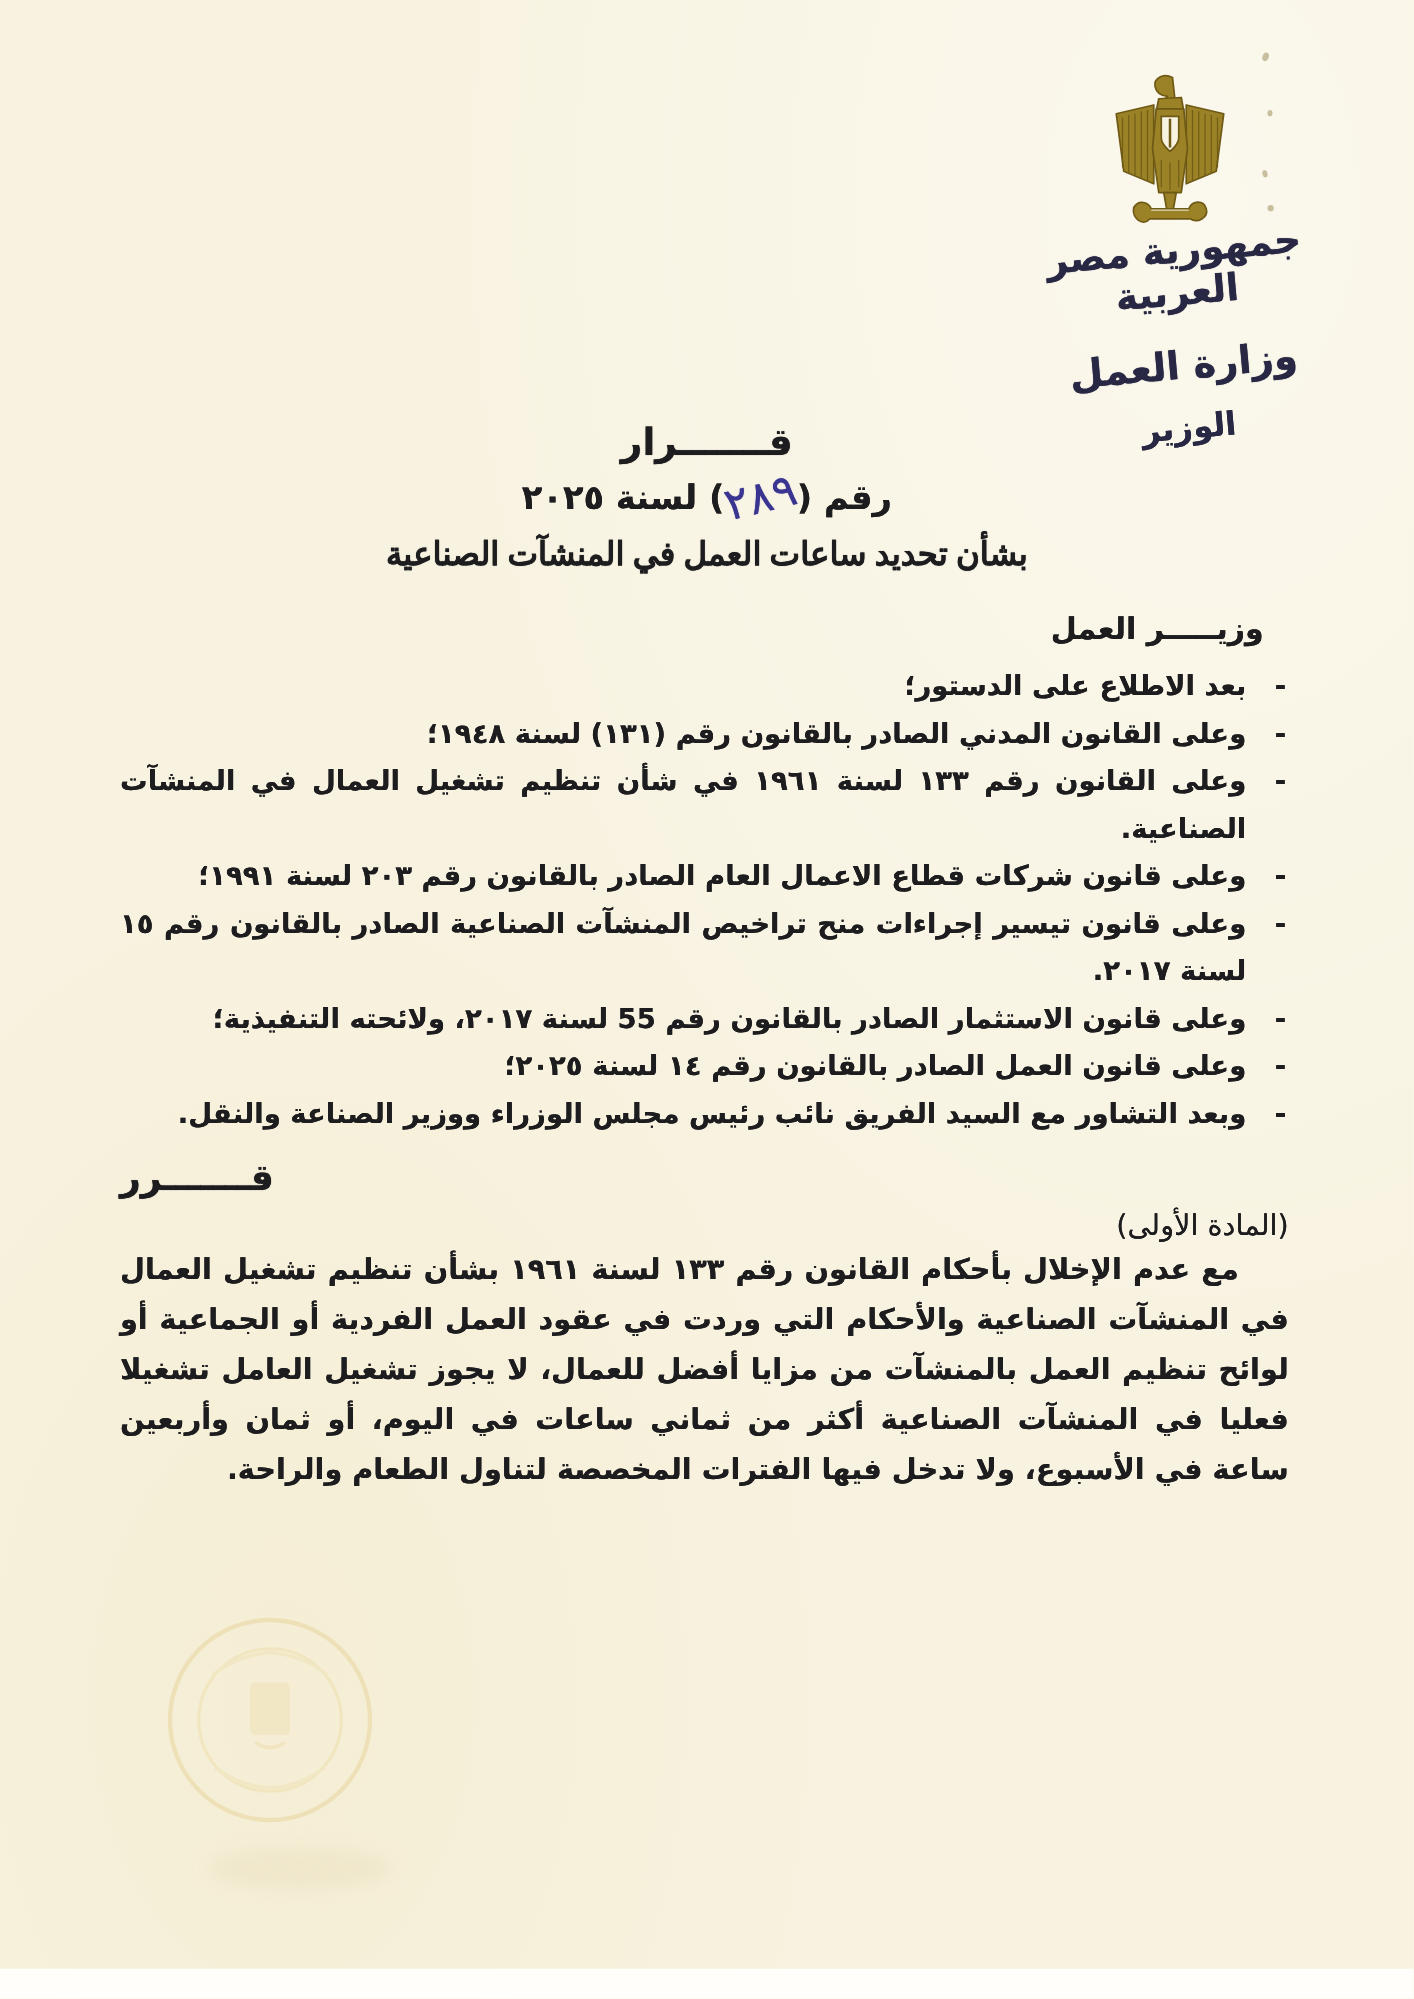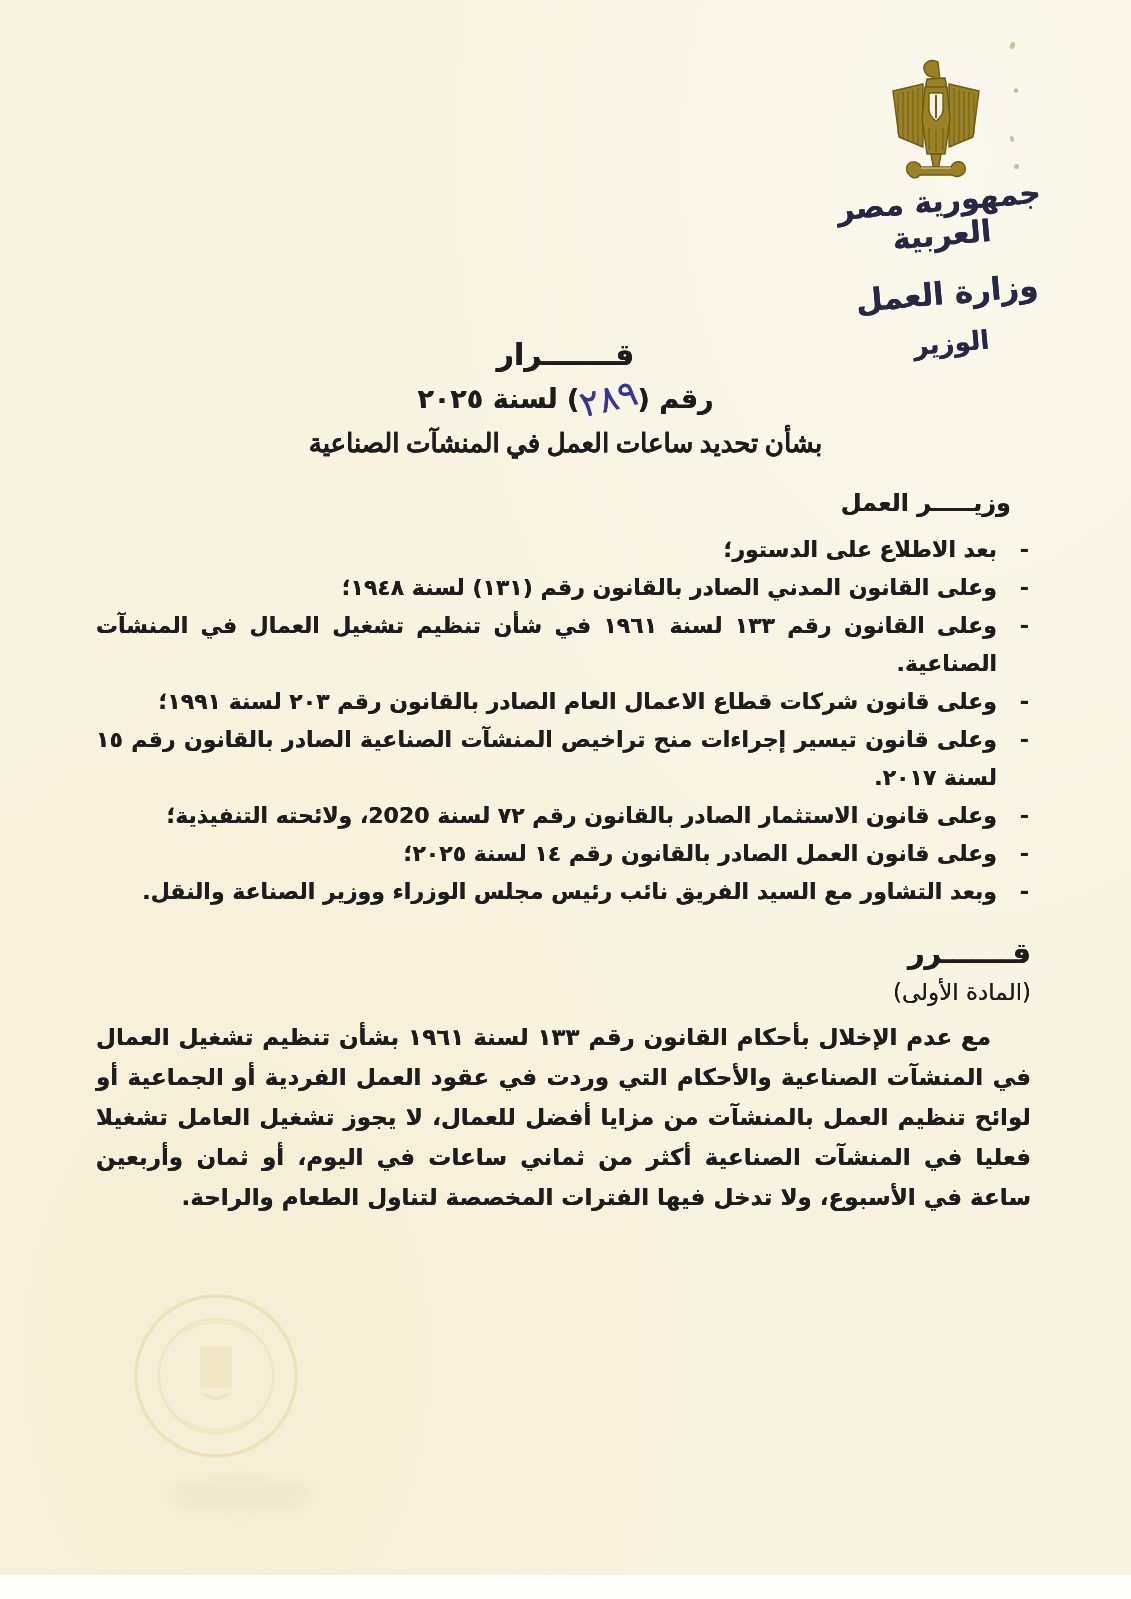--- a/index.html
+++ b/index.html
@@ -91,31 +91,30 @@
     padding-right:34px;
     font-size:22px;font-weight:bold;line-height:38px;
     text-align:justify;
     text-shadow:0 0 .4px #1d1d1f;
   }
   .dash{
     position:absolute;right:2px;top:0;
     font-weight:bold;
   }
   .decision-heading{
-    text-align:right;font-size:29px;font-weight:bold;
-    margin-top:24px;line-height:36px;
+    text-align:left;font-size:29px;font-weight:bold;
+    margin-top:13px;line-height:36px;
     text-shadow:0 0 .6px #1d1d1f;
   }
   .article-heading{
     font-size:23px;font-weight:normal;
     margin-top:6px;line-height:30px;
     text-shadow:0 0 .5px #1d1d1f;
   }
   .article-text{
-    margin-top:10px;
     font-size:23px;font-weight:bold;line-height:40px;
     text-align:justify;text-indent:40px;
     text-shadow:0 0 .4px #1d1d1f;
   }
 
   
   .seal{position:absolute;left:130px;top:1290px;width:172px;height:172px;opacity:.55;}
   .smudge{
     position:absolute;left:165px;top:1478px;width:150px;height:34px;
     background:#ece3c4;border-radius:50%;filter:blur(7px);opacity:.6;
@@ -178,21 +177,21 @@
   <div class="column">
     <div class="minister-heading">وزيـــــر العمل</div>
 
     <ul class="preamble">
       <li class="pitem"><span class="dash">-</span><span>بعد الاطلاع على الدستور؛</span></li>
       <li class="pitem"><span class="dash">-</span><span>وعلى القانون المدني الصادر بالقانون رقم (١٣١) لسنة ١٩٤٨؛</span></li>
       <li class="pitem"><span class="dash">-</span><span>وعلى القانون رقم ١٣٣ لسنة ١٩٦١ في شأن تنظيم تشغيل العمال في المنشآت الصناعية.</span></li>
       <li class="pitem"><span class="dash">-</span></li>
       <li class="pitem"><span class="dash">-</span><span>وعلى قانون شركات قطاع الاعمال العام الصادر بالقانون رقم ٢٠٣ لسنة ١٩٩١؛</span></li>
       <li class="pitem"><span class="dash">-</span><span>وعلى قانون تيسير إجراءات منح تراخيص المنشآت الصناعية الصادر بالقانون رقم ١٥ لسنة ٢٠١٧.</span></li>
-      <li class="pitem"><span class="dash">-</span><span>وعلى قانون الاستثمار الصادر بالقانون رقم ٧٢ لسنة 2020، ولائحته التنفيذية؛</span></li>
+      <li class="pitem"><span class="dash">-</span><span>وعلى قانون الاستثمار الصادر بالقانون رقم 55 لسنة ٢٠١٧، ولائحته التنفيذية؛</span></li>
       <li class="pitem"><span class="dash">-</span><span>وعلى قانون العمل الصادر بالقانون رقم ١٤ لسنة ٢٠٢٥؛</span></li>
       <li class="pitem"><span class="dash">-</span></li>
       <li class="pitem"><span class="dash">-</span><span>وبعد التشاور مع السيد الفريق نائب رئيس مجلس الوزراء ووزير الصناعة والنقل.</span></li>
     </ul>
 
     <div class="decision-heading">قـــــــرر</div>
     <div class="article-heading">(المادة الأولى)</div>
     <div class="article-text">مع عدم الإخلال بأحكام القانون رقم ١٣٣ لسنة ١٩٦١ بشأن تنظيم تشغيل العمال في المنشآت الصناعية والأحكام التي وردت في عقود العمل الفردية أو الجماعية أو لوائح تنظيم العمل بالمنشآت من مزايا أفضل للعمال، لا يجوز تشغيل العامل تشغيلا فعليا في المنشآت الصناعية أكثر من ثماني ساعات في اليوم، أو ثمان وأربعين ساعة في الأسبوع، ولا تدخل فيها الفترات المخصصة لتناول الطعام والراحة.</div>
   </div>
 

